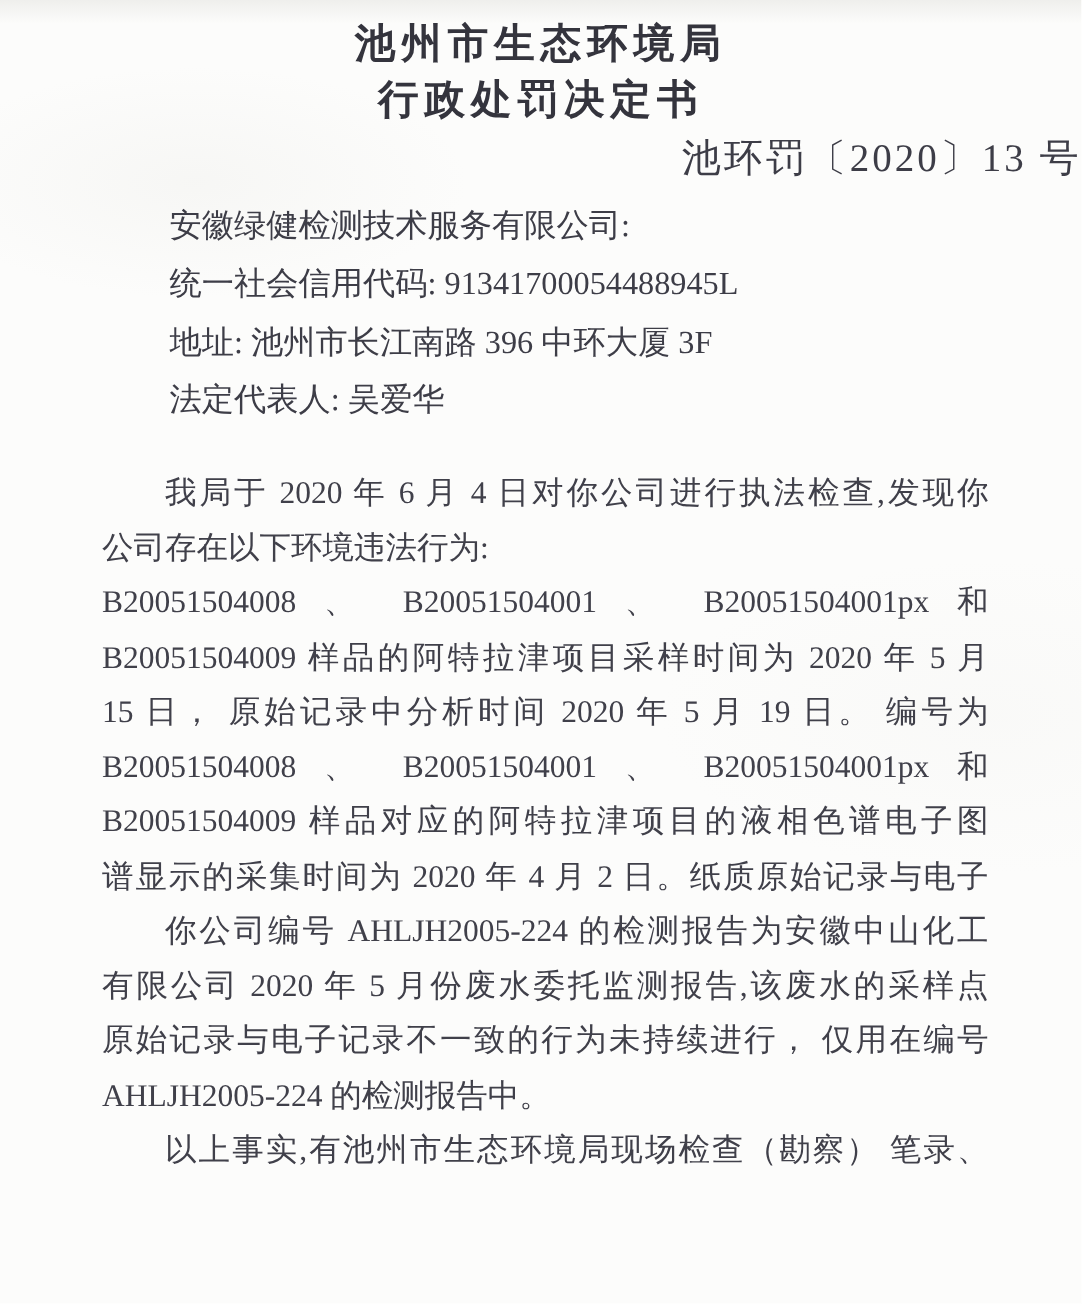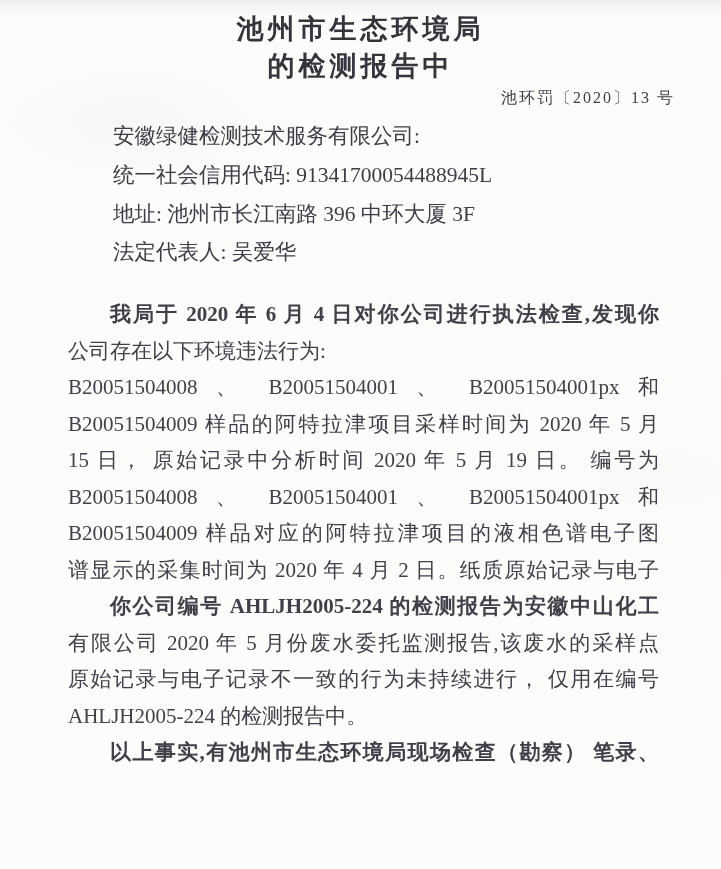--- a/index.html
+++ b/index.html
@@ -25,23 +25,22 @@
     padding-top: 11px;
     text-align: center;
     font-weight: 700;
     font-size: 27px;
     line-height: 37px;
     letter-spacing: 4px;
     color: #34343d;
   }
   .doc-number {
     margin-top: 3px;
-    padding-right: 46px;
     text-align: right;
-    font-size: 16px;
+    font-size: 26px;
     letter-spacing: 2px;
     color: #3d3d47;
   }
   .recipient-block {
     margin: 8px 62px 0 68px;
     padding-left: 45px;
     font-size: 21.5px;
     line-height: 38.8px;
     color: #3d3d47;
   }
@@ -53,31 +52,30 @@
   }
   .line {
     white-space: pre-wrap;
   }
   .just {
     text-align: justify;
     text-align-last: justify;
   }
   .ind {
     text-indent: 2em;
-    font-weight: bold;
   }
 </style>
 </head>
 <body>
 
 <div class="page">
 
   <div class="title-block">
     <div class="line">池州市生态环境局</div>
-    <div class="line">的检测报告中</div>
+    <div class="line">行政处罚决定书</div>
   </div>
 
   <div class="doc-number line">池环罚〔2020〕13 号</div>
 
   <div class="recipient-block">
     <div class="line">安徽绿健检测技术服务有限公司:</div>
     <div class="line">统一社会信用代码: 91341700054488945L</div>
     <div class="line">地址: 池州市长江南路 396 中环大厦 3F</div>
     <div class="line">法定代表人: 吴爱华</div>
   </div>

